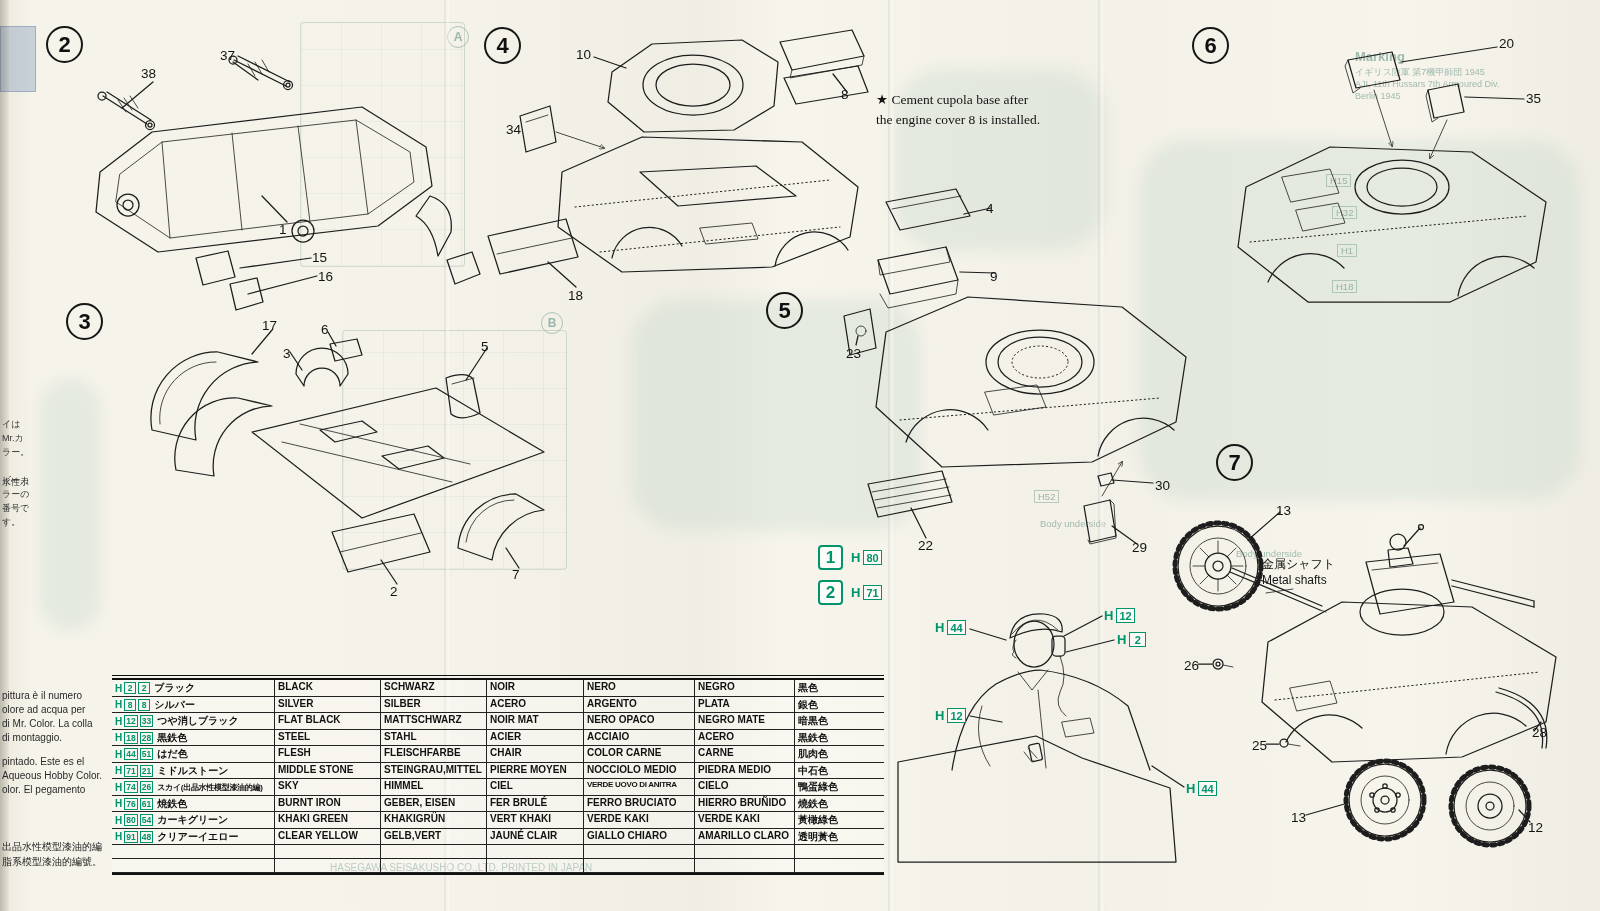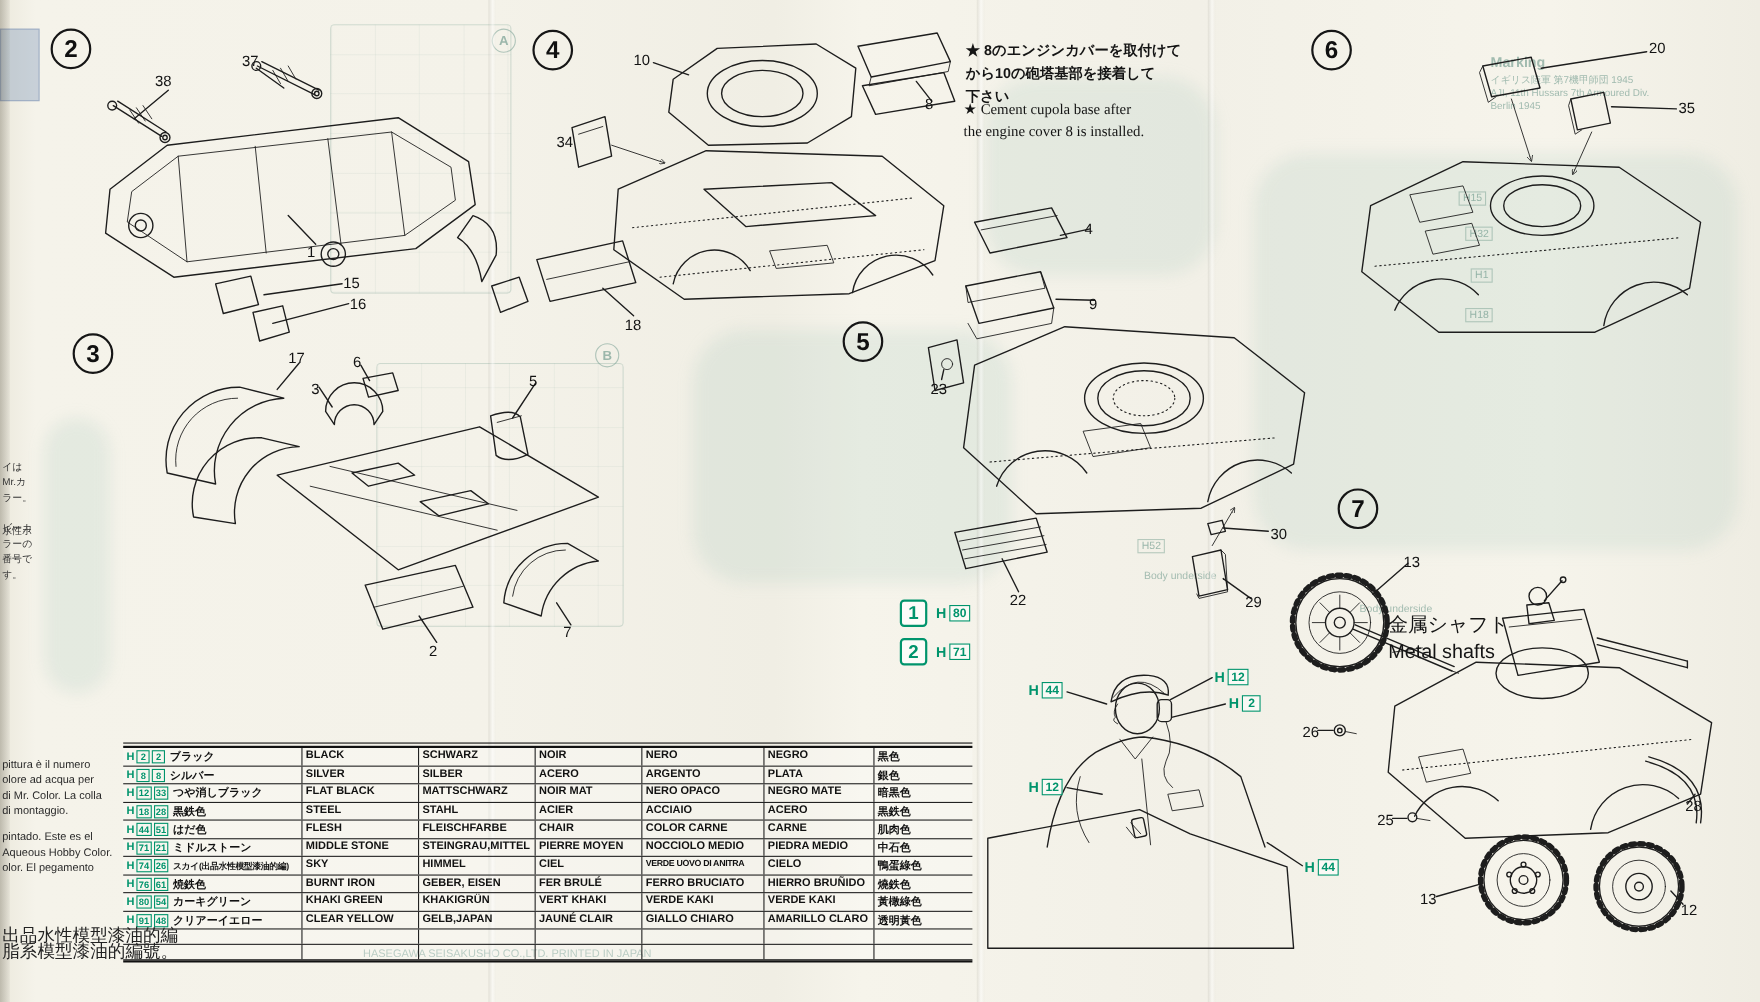--- a/index.html
+++ b/index.html
@@ -41,41 +41,41 @@
   .note-jp { position:absolute; font-size:13px; font-weight:bold; color:#141414; line-height:1.6; white-space:pre; }
   .note-en { position:absolute; font-size:13.5px; font-family:"Liberation Serif", serif; color:#141414; line-height:1.45; }
 
   .hcallout { position:absolute; display:flex; align-items:center; gap:3px;
     color:#00946c; font-weight:bold; font-size:13px; }
   .hbox { display:inline-block; min-width:17px; padding:0 2px; height:15px; line-height:14px;
     border:1.5px solid #00946c; text-align:center; font-size:11px; color:#00946c; background:rgba(255,255,255,0.55); }
   .big-badge { width:25px; height:25px; border:2.2px solid #00946c; border-radius:4px; color:#00946c;
     font-size:17px; font-weight:bold; display:flex; align-items:center; justify-content:center;
     margin-right:5px; background:rgba(255,255,255,0.7); }
-  .shaft-label { position:absolute; font-size:18px; color:#141414; line-height:1.35; }
+  .shaft-label { position:absolute; font-size:12px; color:#141414; line-height:1.35; }
 
   
   .paint-table { position:absolute; left:112px; top:678px; width:772px;
     border-top:2.5px solid #111; border-bottom:2.5px solid #111; background:rgba(255,255,255,0.25); }
   .paint-table::before { content:""; position:absolute; left:0; right:0; top:-5px; height:1px; background:#111; }
   .prow { display:flex; border-bottom:1px solid #222; height:16.5px; align-items:stretch;
     font-size:10px; font-weight:bold; color:#111; }
   .prow.empty { height:14px; }
   .cell { border-right:1px solid #222; padding:1px 3px 0 3px; white-space:nowrap; overflow:hidden; }
   .c-code { width:163px; display:flex; align-items:center; gap:2px; }
   .c-en { width:106px; } .c-de { width:106px; } .c-fr { width:97px; }
   .c-it { width:111px; } .c-es { width:100px; } .c-cn { width:89px; border-right:none; }
   .gH { color:#00946c; font-size:10px; font-weight:bold; }
   .tbox { display:inline-block; min-width:12px; padding:0 1px; border:1px solid #00946c; color:#00946c;
     font-size:8.5px; line-height:10px; text-align:center; }
   .jpname { font-size:10px; margin-left:2px; }
   .sm { font-size:8px; letter-spacing:-0.3px; }
 
   .margin-frag { position:absolute; font-size:10px; color:#2a2a2a; white-space:nowrap; }
-  .margin-cn { position:absolute; font-size:16px; color:#222; white-space:nowrap; }
+  .margin-cn { position:absolute; font-size:10px; color:#222; white-space:nowrap; }
   .margin-jp { position:absolute; font-size:9px; color:#333; white-space:nowrap; }
 </style>
 </head>
 <body>
 
 <div class="sheet">
 
   <div class="ghost-blob" style="left:630px;top:300px;width:290px;height:230px"></div>
   <div class="ghost-blob" style="left:895px;top:70px;width:210px;height:180px"></div>
   <div class="ghost-blob" style="left:1140px;top:140px;width:440px;height:360px"></div>
@@ -355,21 +355,20 @@
   <div class="part-label" style="left:1132px;top:540px">29</div>
   <div class="part-label" style="left:1499px;top:36px">20</div>
   <div class="part-label" style="left:1526px;top:91px">35</div>
   <div class="part-label" style="left:1276px;top:503px">13</div>
   <div class="part-label" style="left:1184px;top:658px">26</div>
   <div class="part-label" style="left:1252px;top:738px">25</div>
   <div class="part-label" style="left:1291px;top:810px">13</div>
   <div class="part-label" style="left:1528px;top:820px">12</div>
   <div class="part-label" style="left:1532px;top:725px">28</div>
 
-  <div class="note-jp" style="left:878px;top:36px"><span>★ 8のエンジンカバーを取付けて</span><br><span>から10の砲塔基部を接着して</span><br><span>下さい</span></div>
   <div class="note-en" style="left:876px;top:90px"><span>★ Cement cupola base after</span><br><span>the engine cover 8 is installed.</span></div>
 
   <div class="shaft-label" style="left:1262px;top:556px"><span>金属シャフト</span><br><span>Metal shafts</span></div>
 
   <div class="hcallout" style="left:818px;top:545px">
     <span class="big-badge">1</span>
     <span>H</span>
     <span class="hbox">80</span>
   </div>
   <div class="hcallout" style="left:818px;top:580px">
@@ -526,21 +525,21 @@
       <span class="cell c-cn">黃橄綠色</span>
     </div>
     <div class="prow">
       <span class="cell c-code">
           <span class="gH">H</span>
           <span class="tbox">91</span>
           <span class="tbox">48</span>
           <span class="jpname">クリアーイエロー</span>
         </span>
       <span class="cell c-en">CLEAR YELLOW</span>
-      <span class="cell c-de">GELB,JAPAN</span>
+      <span class="cell c-de">GELB,VERT</span>
       <span class="cell c-fr">JAUNÉ CLAIR</span>
       <span class="cell c-it">GIALLO CHIARO</span>
       <span class="cell c-es">AMARILLO CLARO</span>
       <span class="cell c-cn">透明黃色</span>
     </div>
     <div class="prow empty">
       <span class="cell c-code"></span>
         <span class="cell c-en"></span>
         <span class="cell c-de"></span>
         <span class="cell c-fr"></span>

